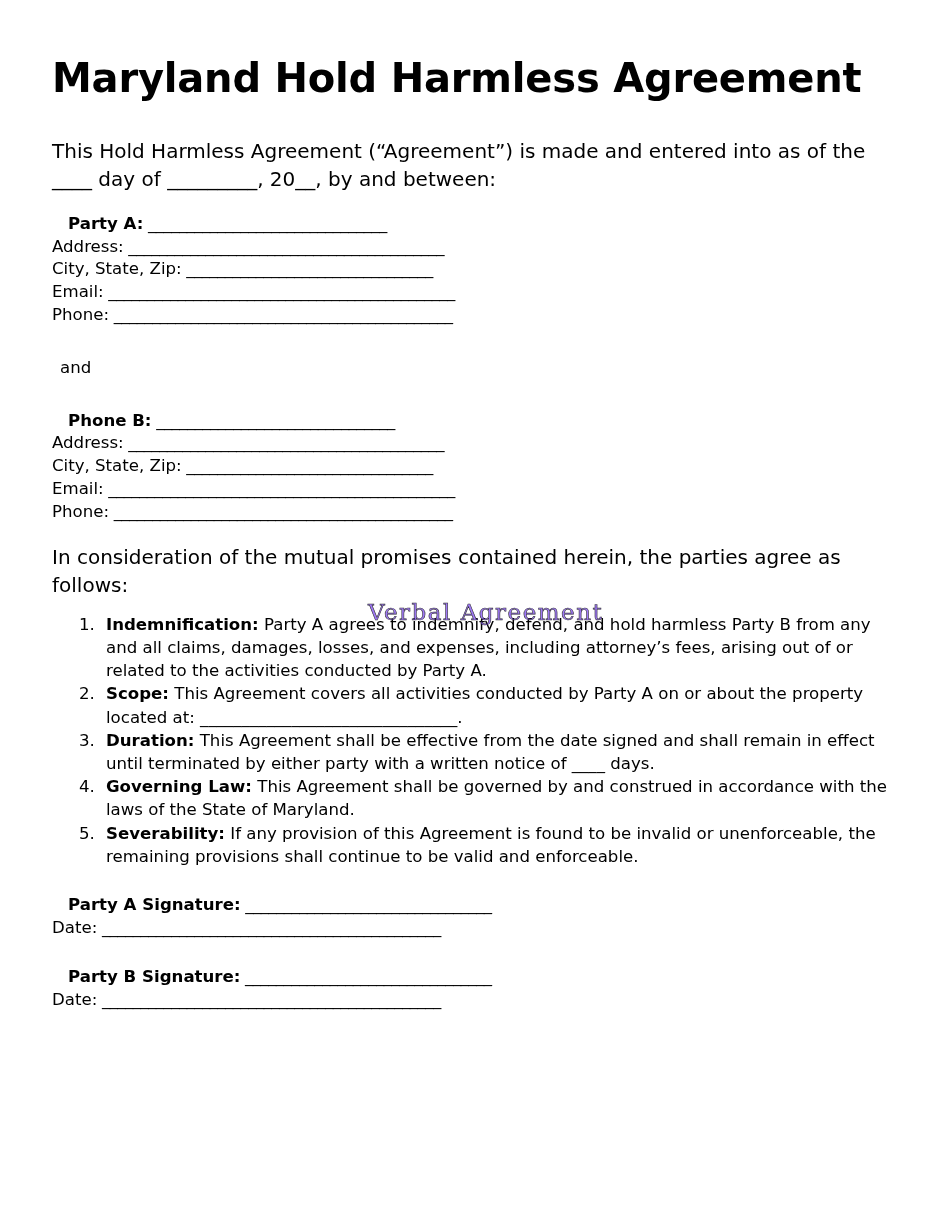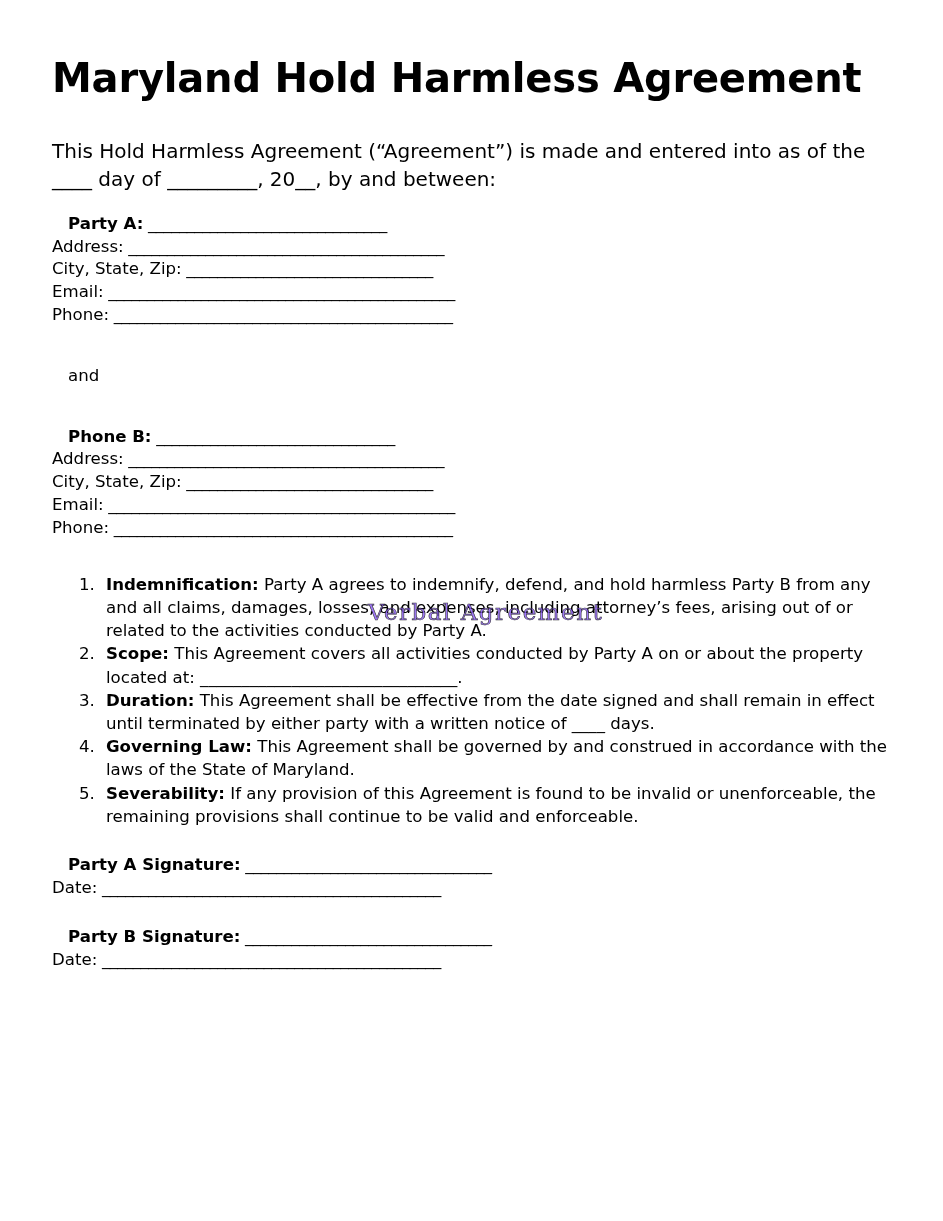--- a/index.html
+++ b/index.html
@@ -49,21 +49,21 @@
   .lbl-bold { font-weight: bold; margin-left: 16px; }
   .blank {
     letter-spacing: -0.6px;
   }
   .spacer-sm { height: 19px; }
   .spacer-md { height: 22px; }
 
   .and-line {
     font-size: 16.6px;
     line-height: 1.375;
-    margin: 16px;
+    margin: 8px;
   }
 
   ol.clauses {
     margin: 14px 0 0 0;
     padding-left: 48px;
     font-size: 16.6px;
     line-height: 1.40;
     max-width: 880px;
   }
   ol.clauses li {
@@ -129,20 +129,21 @@
   <div class="party-block">
     <div class="party-line"><span class="lbl-bold">Phone B:</span><span class="blank"> _______________________________</span></div>
     <div class="party-line"><span>Address:</span><span class="blank"> _________________________________________</span></div>
     <div class="party-line"><span>City, State, Zip:</span><span class="blank"> ________________________________</span></div>
     <div class="party-line"><span>Email:</span><span class="blank"> _____________________________________________</span></div>
     <div class="party-line"><span>Phone:</span><span class="blank"> ____________________________________________</span></div>
   </div>
 
   <div class="spacer-sm"></div>
 
+  <p class="para tight">In consideration of the mutual promises contained herein, the parties agree as follows:</p>
 
   <ol class="clauses">
     <li><span class="term">Indemnification:</span><span> Party A agrees to indemnify, defend, and hold harmless Party B from any and all claims, damages, losses, and expenses, including attorney’s fees, arising out of or related to the activities conducted by Party A.</span></li>
     <li><span class="term">Scope:</span><span> This Agreement covers all activities conducted by Party A on or about the property located at: _______________________________.</span></li>
     <li><span class="term">Duration:</span><span> This Agreement shall be effective from the date signed and shall remain in effect until terminated by either party with a written notice of ____ days.</span></li>
     <li><span class="term">Governing Law:</span><span> This Agreement shall be governed by and construed in accordance with the laws of the State of Maryland.</span></li>
     <li><span class="term">Severability:</span><span> If any provision of this Agreement is found to be invalid or unenforceable, the remaining provisions shall continue to be valid and enforceable.</span></li>
   </ol>
 
 

